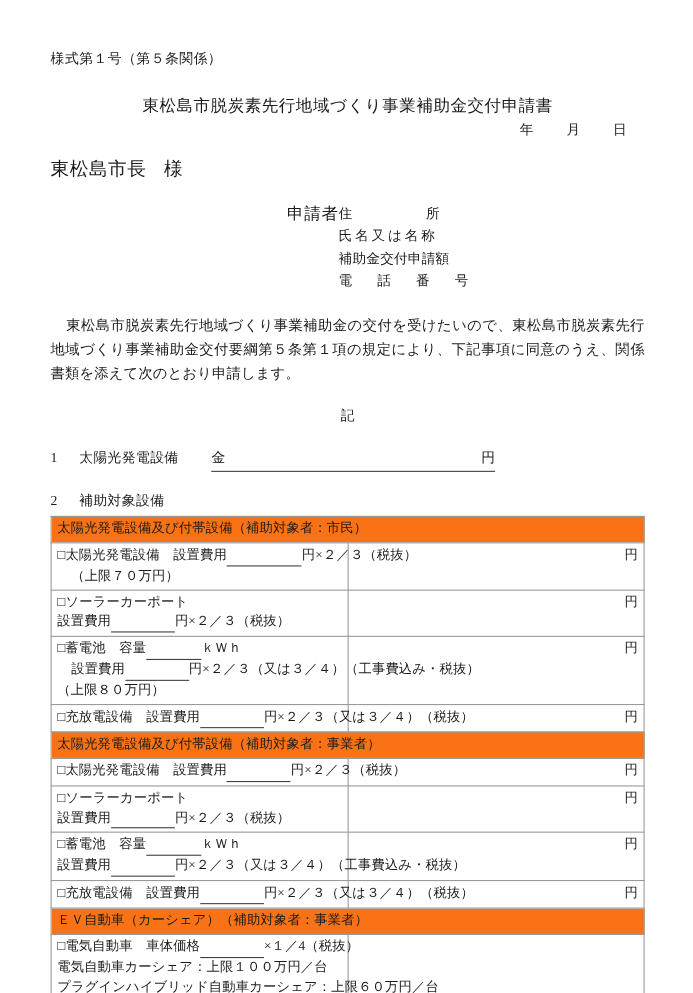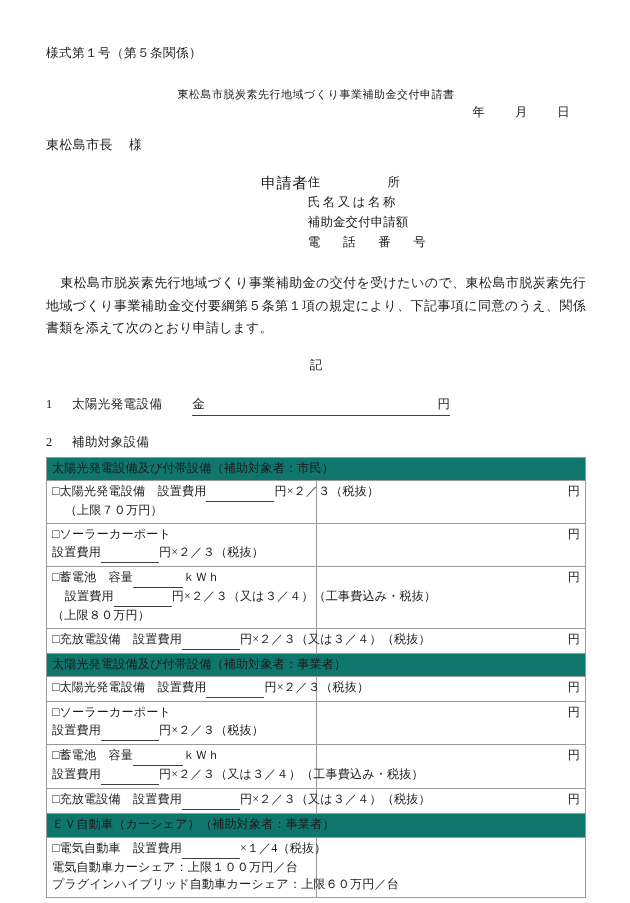--- a/index.html
+++ b/index.html
@@ -32,36 +32,36 @@
     width: 540px;
   }
 
   
   .form-no {
     font-size: 12.6px;
     letter-spacing: .4px;
   }
   .doc-title {
     text-align: center;
-    font-size: 11px;
+    font-size: 15px;
     letter-spacing: .5px;
     margin-top: 22px;
   }
   .date-line {
     text-align: right;
     padding-right: 16px;
     font-size: 12.4px;
     letter-spacing: .4px;
   }
   .date-line span { margin-left: 26px; }
   .date-line span:first-child { margin-left: 0; }
 
   .addressee {
     margin-top: 13px;
-    font-size: 13px;
+    font-size: 17px;
     letter-spacing: .4px;
   }
   .addressee .hon { margin-left: 16px; }
 
   
   .applicant {
     margin-top: 17px;
     display: flex;
     justify-content: flex-start;
     padding-left: 215px;
@@ -139,21 +139,21 @@
   }
   table.equip td {
     border: 1px solid #9a9a9a;
     padding: 2px 5px 3px 5px;
     font-size: 12.1px;
     vertical-align: top;
     letter-spacing: .15px;
     line-height: 1.48;
   }
   td.group-head {
-    background: #0f766e;
+    background: #f97316;
     letter-spacing: .3px;
     padding-top: 2px;
     padding-bottom: 3px;
   }
   td.desc { width: 432px; }
   td.unit {
     width: 106px;
     text-align: right;
     padding-right: 7px;
   }
@@ -278,21 +278,21 @@
             <td class="desc">
               <span class="ln"><span>□充放電設備　設置費用</span><span class="blank b-mid">&nbsp;</span><span>円×２／３（又は３／４）（税抜）</span></span>
             </td>
             <td class="unit">円</td>
           </tr>
           <tr>
             <td class="group-head" colspan="2">ＥＶ自動車（カーシェア）（補助対象者：事業者）</td>
           </tr>
           <tr>
             <td class="desc">
-              <span class="ln"><span>□電気自動車　設置費用</span><span class="blank b-mid">&nbsp;</span><span>×１／4（税抜）</span></span>
+              <span class="ln"><span>□電気自動車　車体価格</span><span class="blank b-mid">&nbsp;</span><span>×１／4（税抜）</span></span>
               <span class="ln"><span>電気自動車カーシェア：上限１００万円／台</span></span>
               <span class="ln"><span>プラグインハイブリッド自動車カーシェア：上限６０万円／台</span></span>
             </td>
             <td class="unit"></td>
           </tr>
         </tbody>
     </table>
 
   </div>
 </div>

